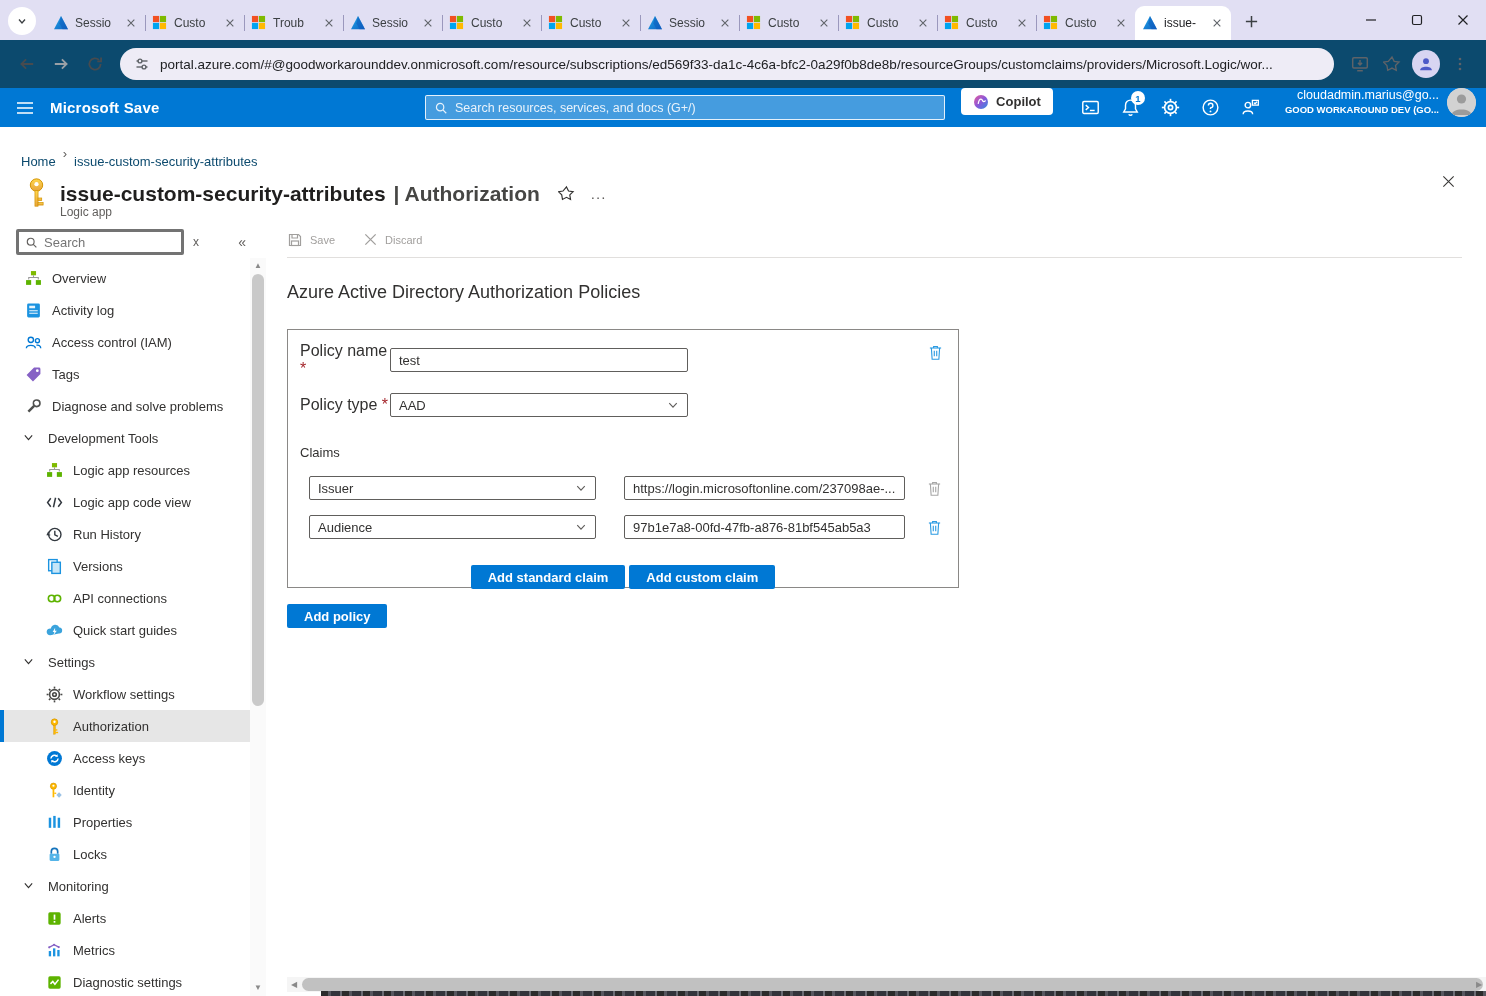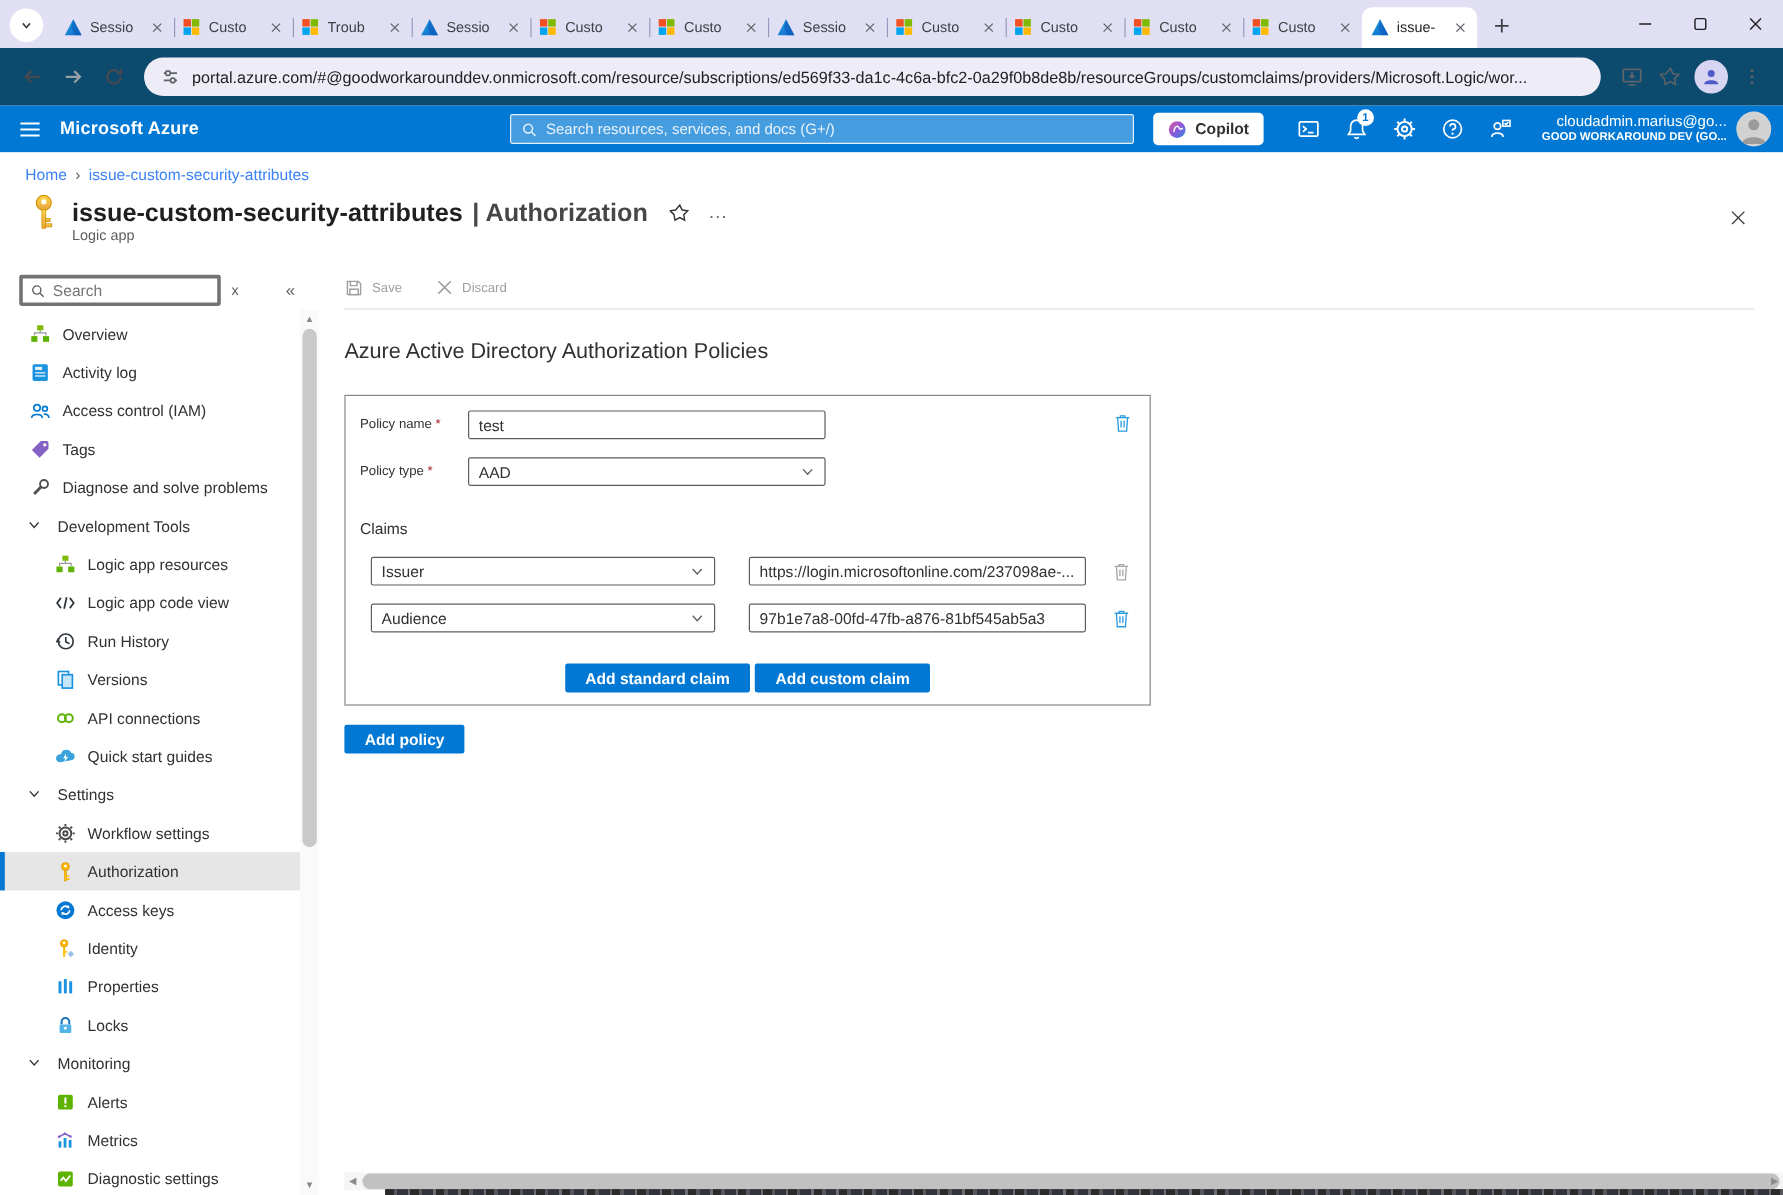--- a/index.html
+++ b/index.html
@@ -39,37 +39,37 @@
 
   
   .azurebar { position:absolute; left:0; top:88px; width:100%; height:39px; background:#0078D4;
               display:flex; align-items:center; color:#fff; }
   .hamburger { width:50px; height:39px; display:flex; align-items:center; justify-content:center; flex:none; }
   .brand { font-size:15px; font-weight:700; letter-spacing:.2px; margin-right:8px; white-space:nowrap; }
   .azsearch { position:absolute; left:425px; top:7px; width:520px; height:25px;
               background:rgba(255,255,255,.27); border:1px solid rgba(255,255,255,.85); border-radius:2px;
               display:flex; align-items:center; padding:0 8px; }
   .azsearch .ph { font-size:12.5px; color:#E8F2FB; margin-left:7px; }
-  .azright { margin-left:auto; display:flex; align-items:center; height:100%; }
+  .azright { margin-left:auto; display:flex; align-items:flex-start; height:100%; }
   .copilot { height:27px; background:#fff; border-radius:4px; display:flex; align-items:center;
              padding:0 12px; margin-right:18px; }
   .copilot span.lbl { color:#323130; font-size:13px; font-weight:600; margin-left:7px; }
   .azicon { width:40px; height:39px; display:flex; align-items:center; justify-content:center; position:relative; }
   .badge { position:absolute; top:3px; right:6px; min-width:14px; height:14px; border-radius:7px;
            background:#fff; color:#0078D4; font-size:9.5px; font-weight:700;
            display:flex; align-items:center; justify-content:center; }
   .account { text-align:right; line-height:1.25; margin:0 8px 0 14px; }
   .account .mail { font-size:12.5px; }
   .account .tenant { font-size:9.5px; font-weight:700; }
   .avatar-az { width:29px; height:29px; border-radius:50%; background:#D2D2D2; overflow:hidden; margin-right:10px; flex:none; }
 
   
   .pagehead { position:absolute; left:0; top:127px; width:100%; height:95px; background:#fff; }
   .breadcrumb { padding:11px 0 0 21px; font-size:13px; display:flex; align-items:center; gap:7px; }
-  .crumb { color:#3b82f6; }
+  .crumb { color:#0c4a6e;margin-top:16px; }
   .crumbsep { color:#605E5C; font-size:13px; }
   .titlerow { display:flex; align-items:center; padding:9px 0 0 25px; }
   .keyicon-large { width:23px; height:31px; margin-right:12px; flex:none; }
   .ptitle { font-size:21px; font-weight:700; color:#201F1E; white-space:nowrap; }
   .ptitle-suffix { font-size:21px; font-weight:700; color:#464644; margin-left:8px; white-space:nowrap; }
   .staricon { margin-left:18px; }
   .morebtn { margin-left:16px; color:#605E5C; font-size:15px; letter-spacing:1px; }
   .subtitle { font-size:12px; color:#605E5C; padding:2px 0 0 60px; margin-top:-6px; }
   .blade-close { position:absolute; right:28px; top:44px; width:20px; height:20px;
                  display:flex; align-items:center; justify-content:center; }
@@ -103,21 +103,21 @@
 
   
   .main { flex:1; position:relative; height:100%; padding:0 0 0 21px; min-width:0; }
   .cmdbar { height:35px; display:flex; align-items:center; gap:28px; }
   .cmditem { display:flex; align-items:center; gap:7px; color:#A19F9D; font-size:11px; }
   .cmddivider { border-bottom:1px solid #E1DFDD; margin-right:24px; }
   .mheading { margin-top:24px; font-size:18px; color:#323130; font-weight:400; }
   .policybox { margin-top:26px; width:672px; height:259px; border:1px solid #8A8886; position:relative;
                padding:12px 12px 0 12px; }
   .frow { display:flex; align-items:center; margin-bottom:15px; }
-  .flabel { width:90px; font-size:11px; color:#323130; flex:none; }
+  .flabel { width:90px; font-size:16px; color:#323130; flex:none; }
   .req { color:#A4262C; }
   .tinput { height:24px; border:1px solid #605E5C; border-radius:2px; font-size:13px; color:#323130;
             padding:0 8px; font-family:"Liberation Sans",sans-serif; outline:none; background:#fff; }
   .w300 { width:298px; }
   .selectbox { height:24px; border:1px solid #605E5C; border-radius:2px; display:flex; align-items:center;
             padding:0 8px; font-size:13px; color:#323130; background:#fff; }
   .selectbox .sval { flex:1; white-space:nowrap; overflow:hidden; }
   .trashbtn { width:18px; height:20px; display:flex; align-items:center; justify-content:center;
               color:#2B9BE2; background:none; border:none; }
   .trashbtn.disabled { color:#A6A6A6; }
@@ -466,21 +466,21 @@
   </div>
 
   <div class="azurebar">
     <div class="hamburger">
       <span class="ic">
           <svg width="18" height="14" viewBox="0 0 18 14">
             <path d="M1 2h16M1 7h16M1 12h16" stroke="#fff" stroke-width="1.7"></path>
           </svg>
         </span>
     </div>
-    <div class="brand">Microsoft Azure</div>
+    <div class="brand">Microsoft Save</div>
     <div class="azsearch">
       <span class="ic">
           <svg width="14" height="14" viewBox="0 0 16 16">
             <circle cx="7" cy="7" r="4.2" fill="none" stroke="#E8F2FB" stroke-width="1.4"></circle>
             <line x1="10.2" y1="10.2" x2="14" y2="14" stroke="#E8F2FB" stroke-width="1.4"></line>
           </svg>
         </span>
       <span class="ph">Search resources, services, and docs (G+/)</span>
     </div>
     <div class="azright">

